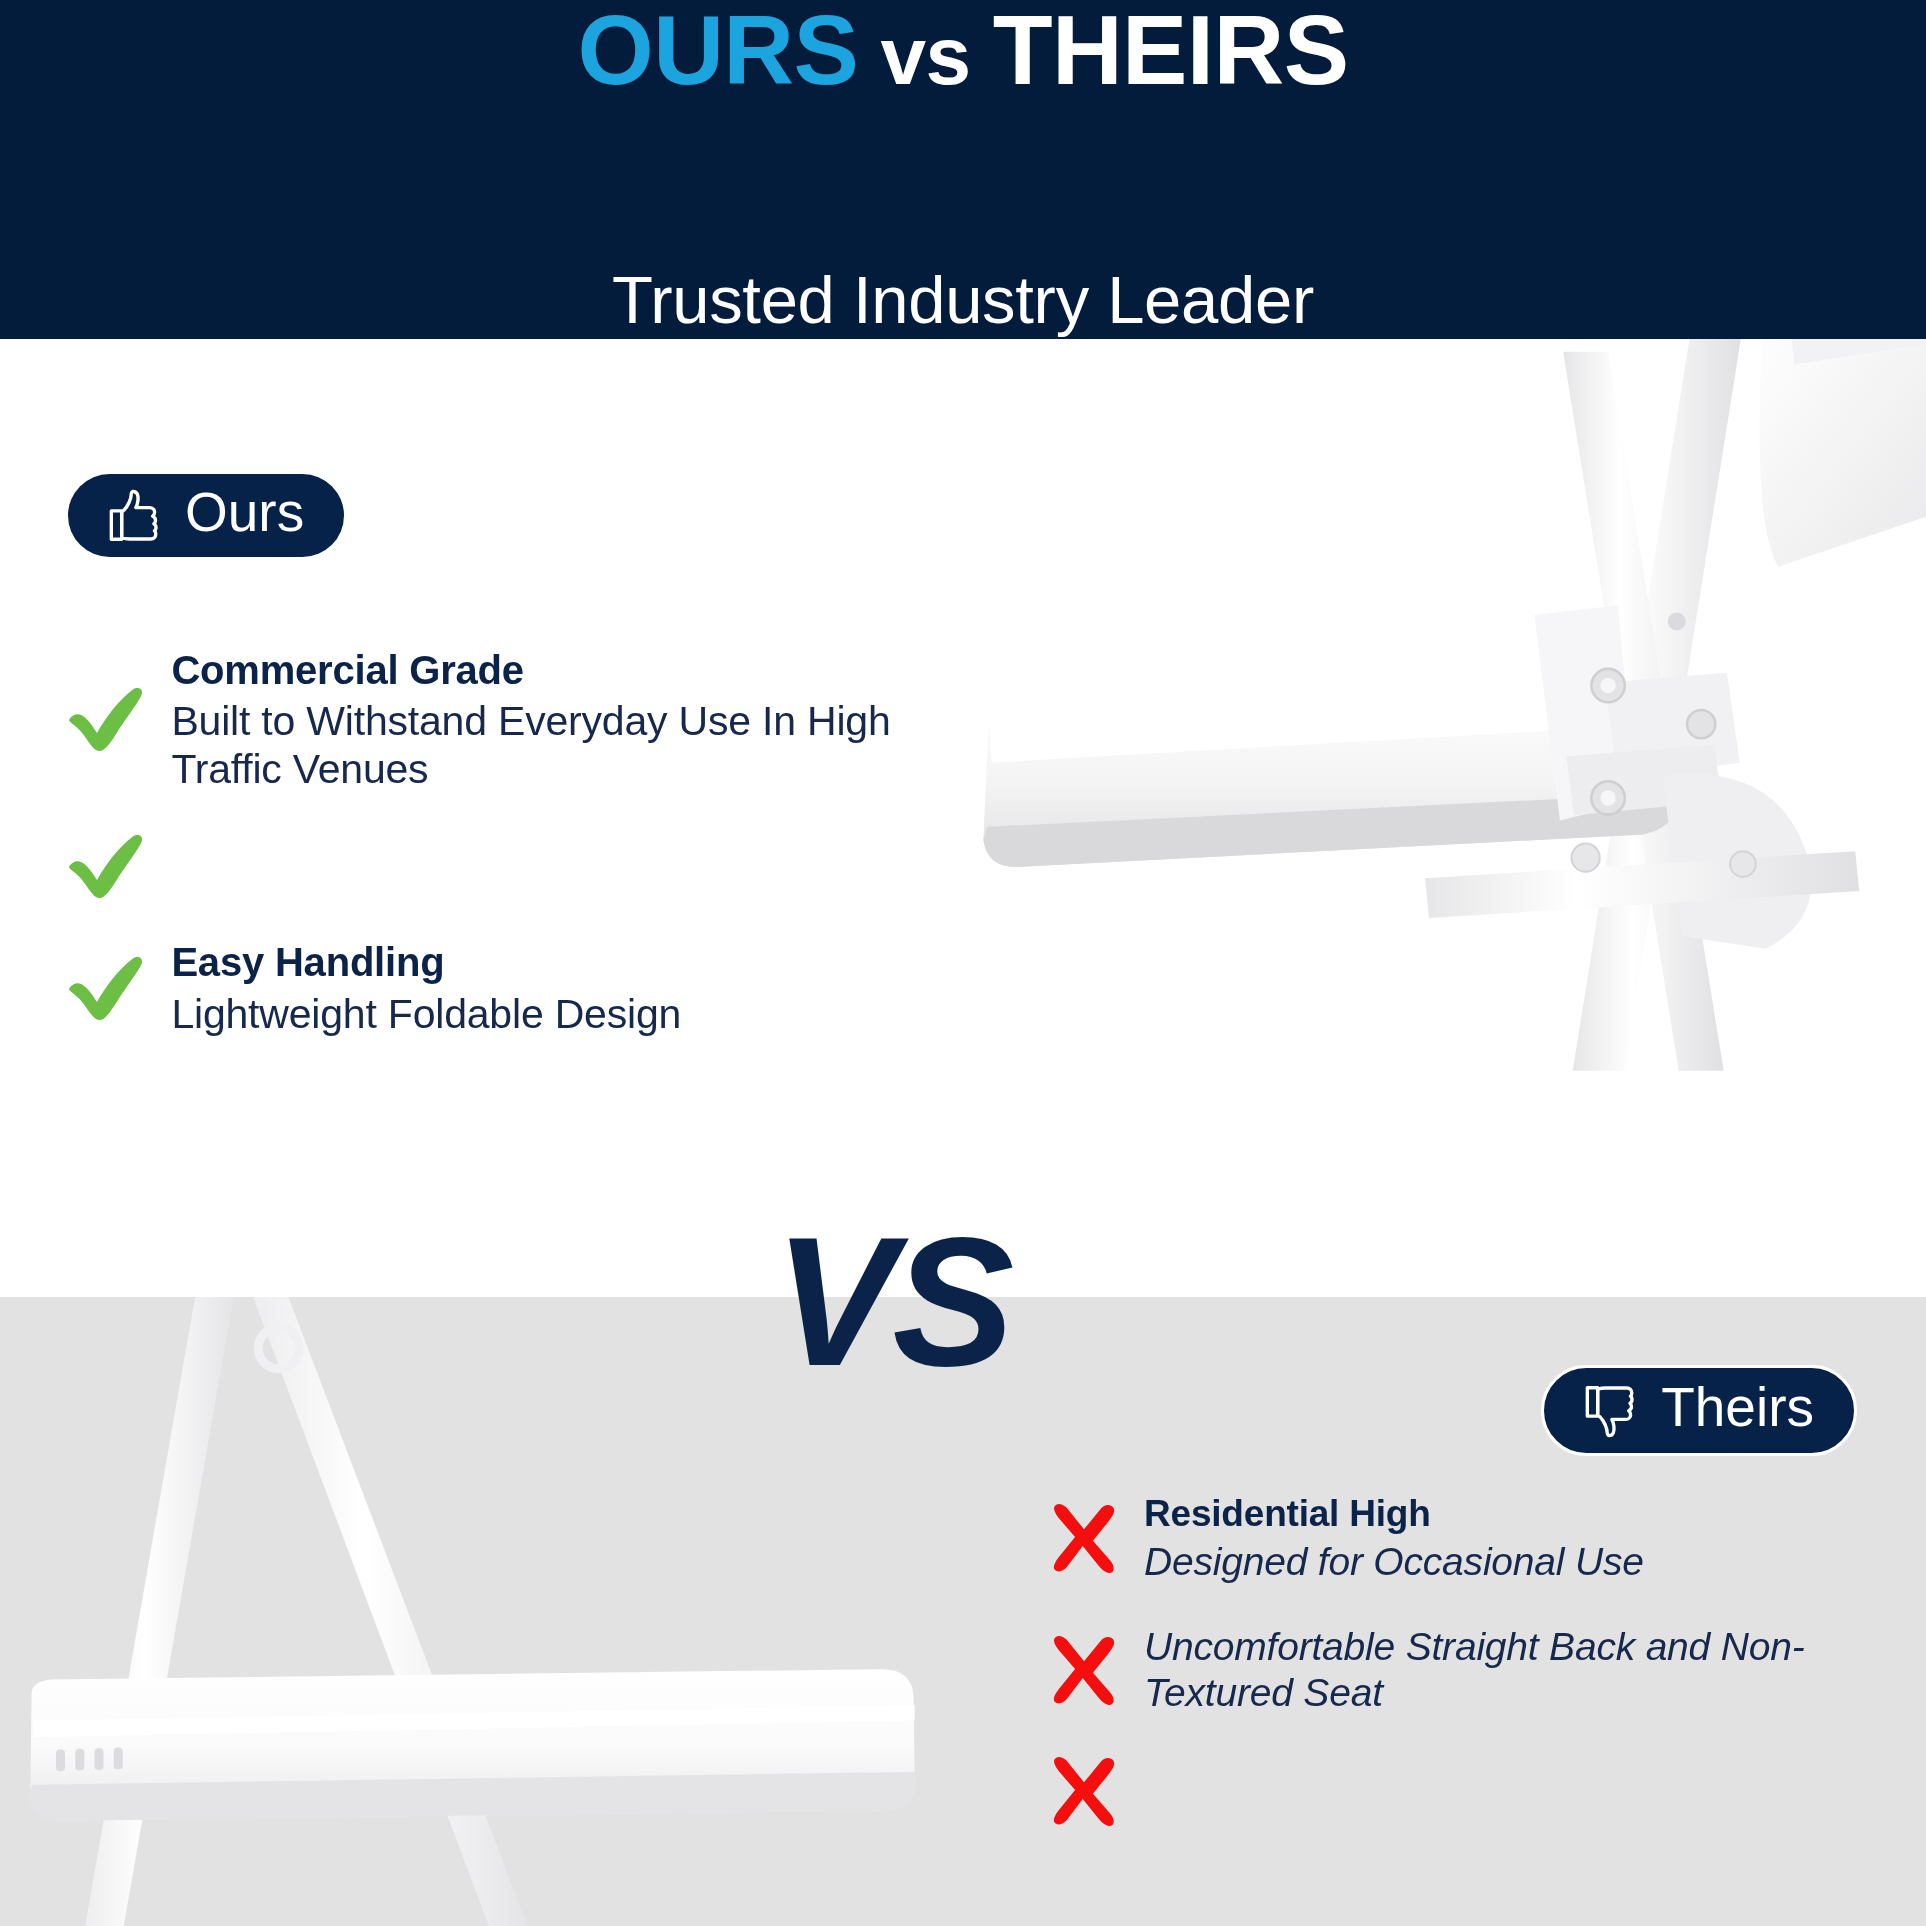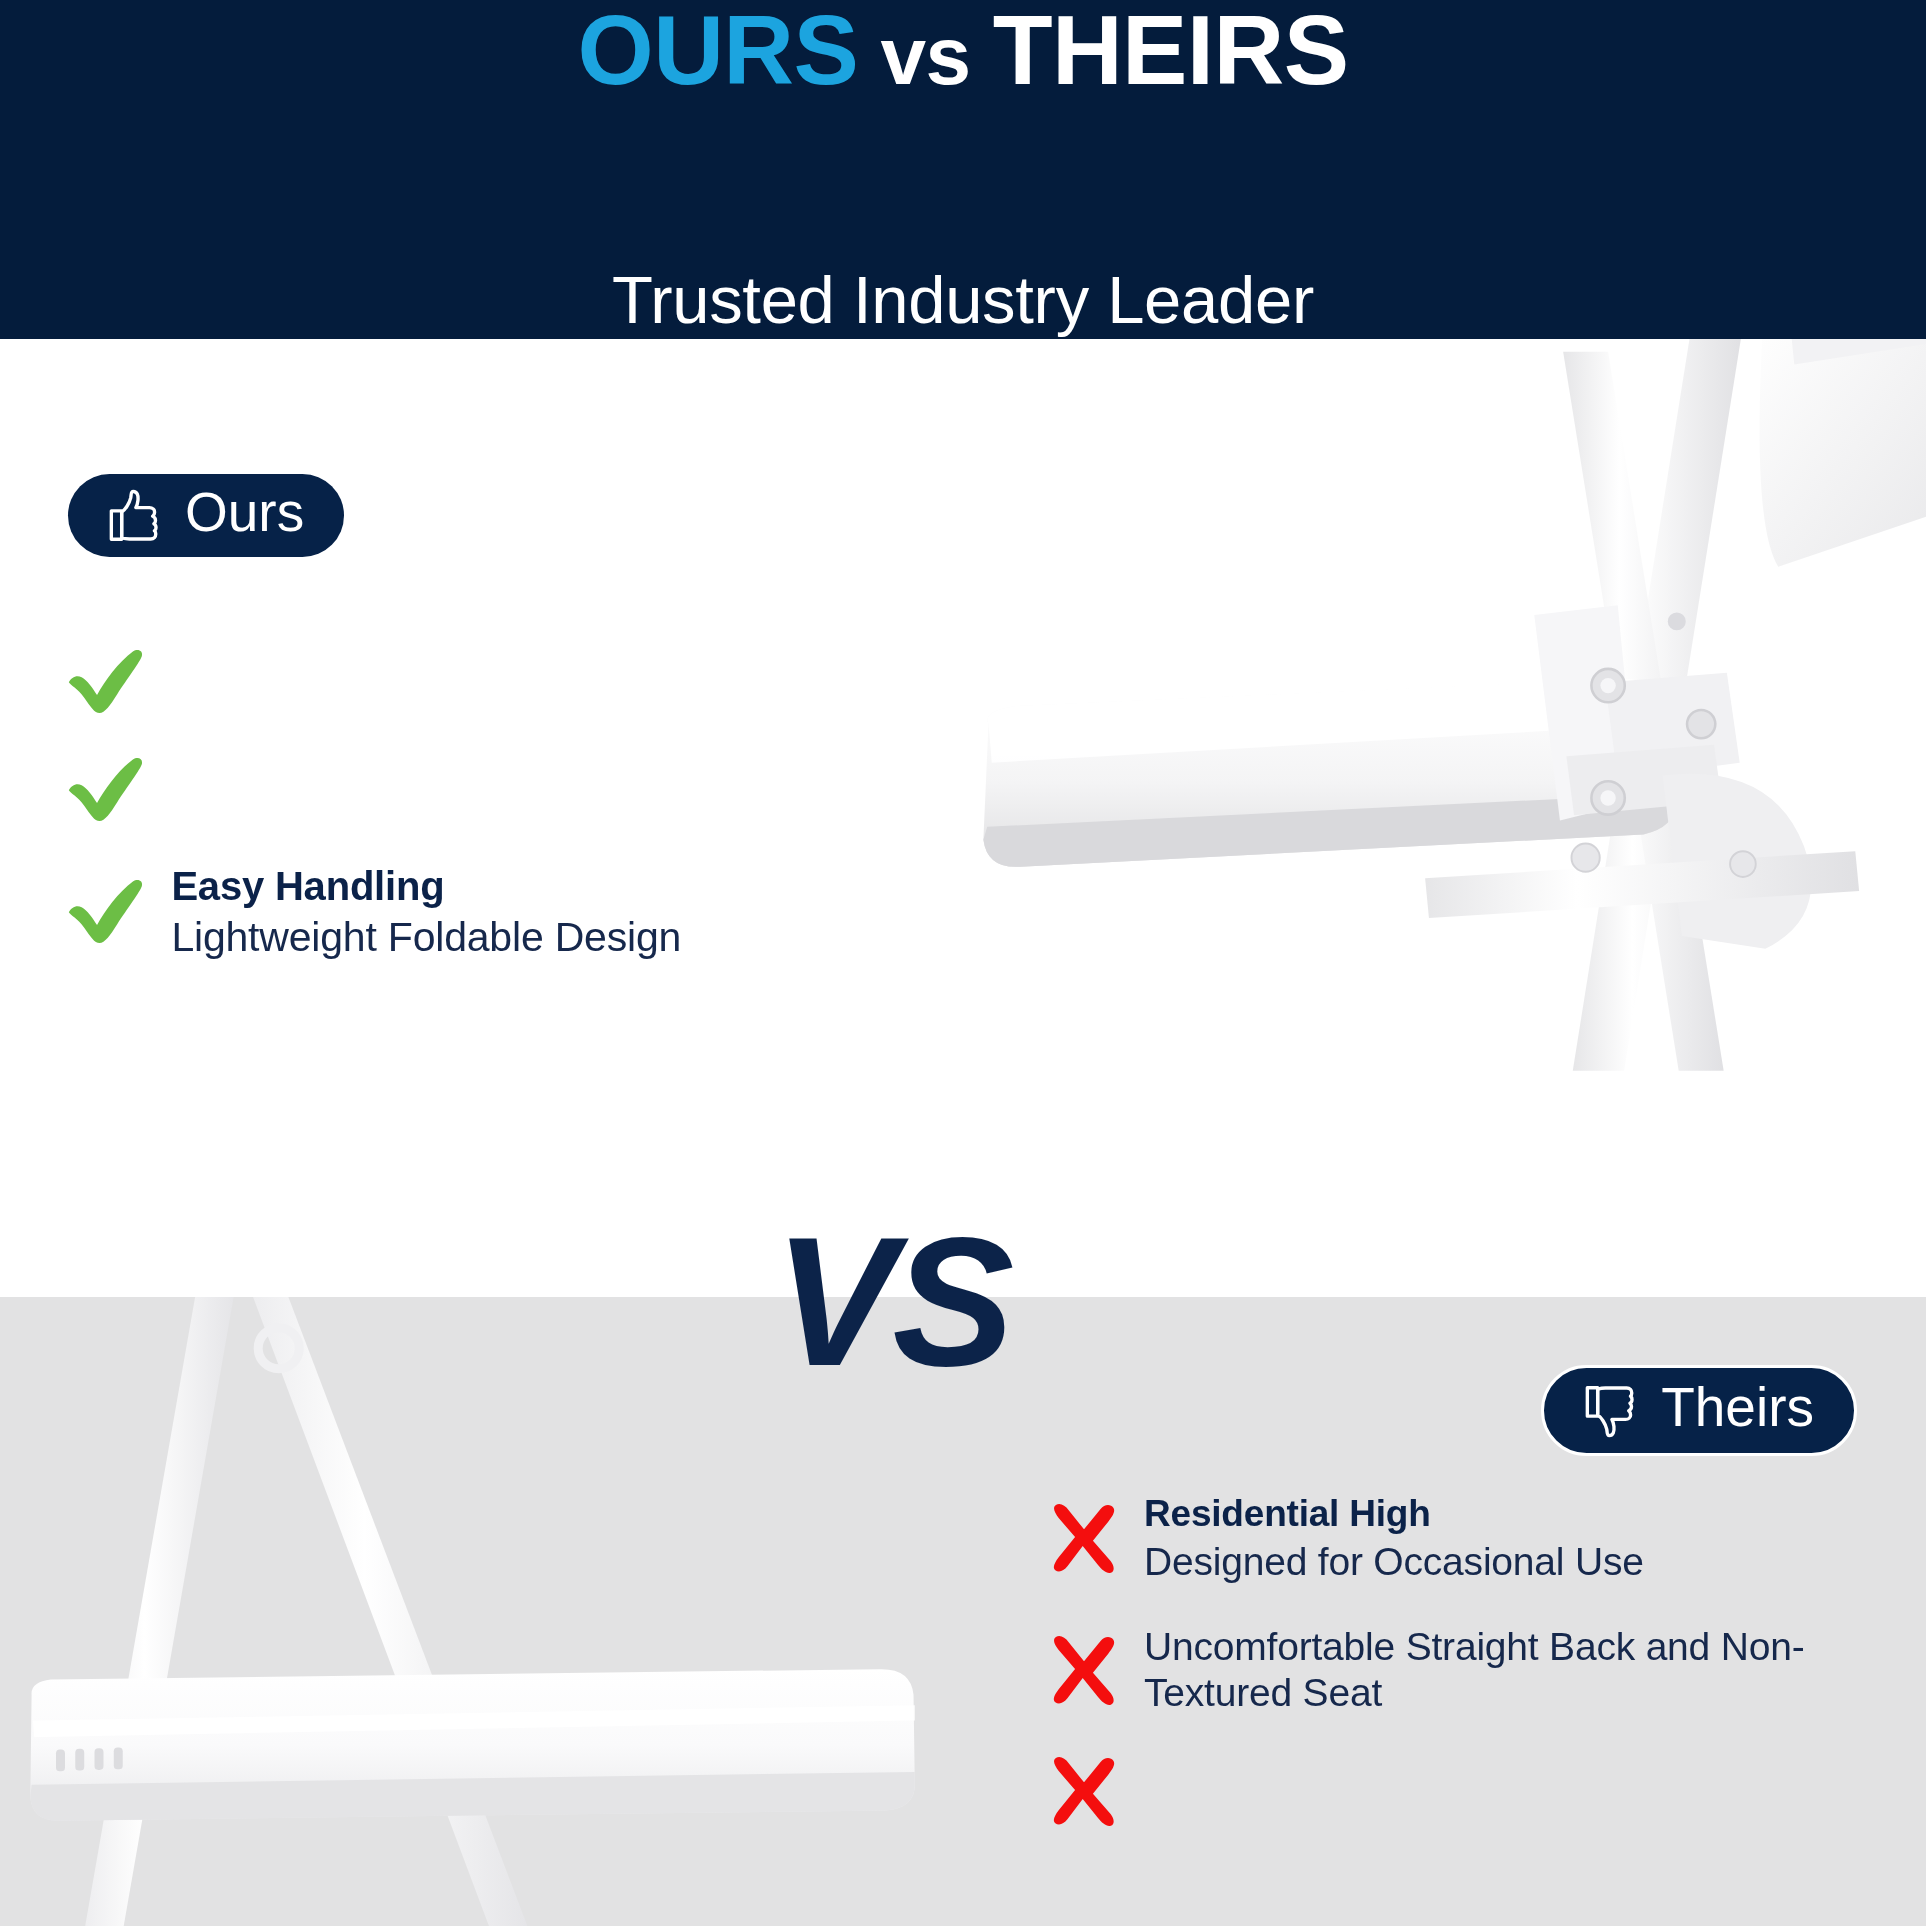--- a/index.html
+++ b/index.html
@@ -69,21 +69,21 @@
     color:#16284C;font-weight:400;font-size:41px;line-height:1.18;margin:0;letter-spacing:-0.2px;
   }
   
   .feat.m1 .feat-mark{align-self:center;}
   .feat.m2 .feat-mark{align-self:center;}
   .feat.m3 .feat-mark{align-self:center;}
 
   .list-theirs .feat{gap:23px;margin-bottom:37px;}
   .list-theirs .feat-mark{width:74px;}
   .list-theirs .feat-title{font-size:37px;}
-  .list-theirs .feat-desc{font-size:39px;}
+  .list-theirs .feat-desc{font-size:39px;font-style:italic;}
 
   
   .vs-mark{
     position:absolute;left:774px;top:1210px;
     color:#0C2349;font-size:183px;font-weight:800;font-style:italic;
     line-height:1;letter-spacing:-3.9px;
     z-index:40;
   }
 </style>
 </head>
@@ -195,20 +195,24 @@
   </div>
 
   <div class="list-ours">
 
     <div class="feat m1">
       <div class="feat-mark">
         <svg width="82" height="72" viewBox="0 0 128 112" aria-hidden="true">
           <path d="M6 58 C10 50 18 46 26 50 C34 54 44 68 50 78 C62 56 84 26 106 10 C114 5 122 9 120 17 C118 25 96 54 82 76 C70 95 62 106 54 106 C46 106 40 96 30 82 C20 68 8 62 6 58 Z" fill="#6CBE45"></path>
         </svg>
       </div>
+      <div class="feat-body">
+        <p class="feat-title">Commercial Grade</p>
+        <p class="feat-desc">Built to Withstand Everyday Use In High Traffic Venues</p>
+      </div>
     </div>
 
     <div class="feat m2">
       <div class="feat-mark">
         <svg width="82" height="72" viewBox="0 0 128 112" aria-hidden="true">
           <path d="M6 58 C10 50 18 46 26 50 C34 54 44 68 50 78 C62 56 84 26 106 10 C114 5 122 9 120 17 C118 25 96 54 82 76 C70 95 62 106 54 106 C46 106 40 96 30 82 C20 68 8 62 6 58 Z" fill="#6CBE45"></path>
         </svg>
       </div>
     </div>
 

